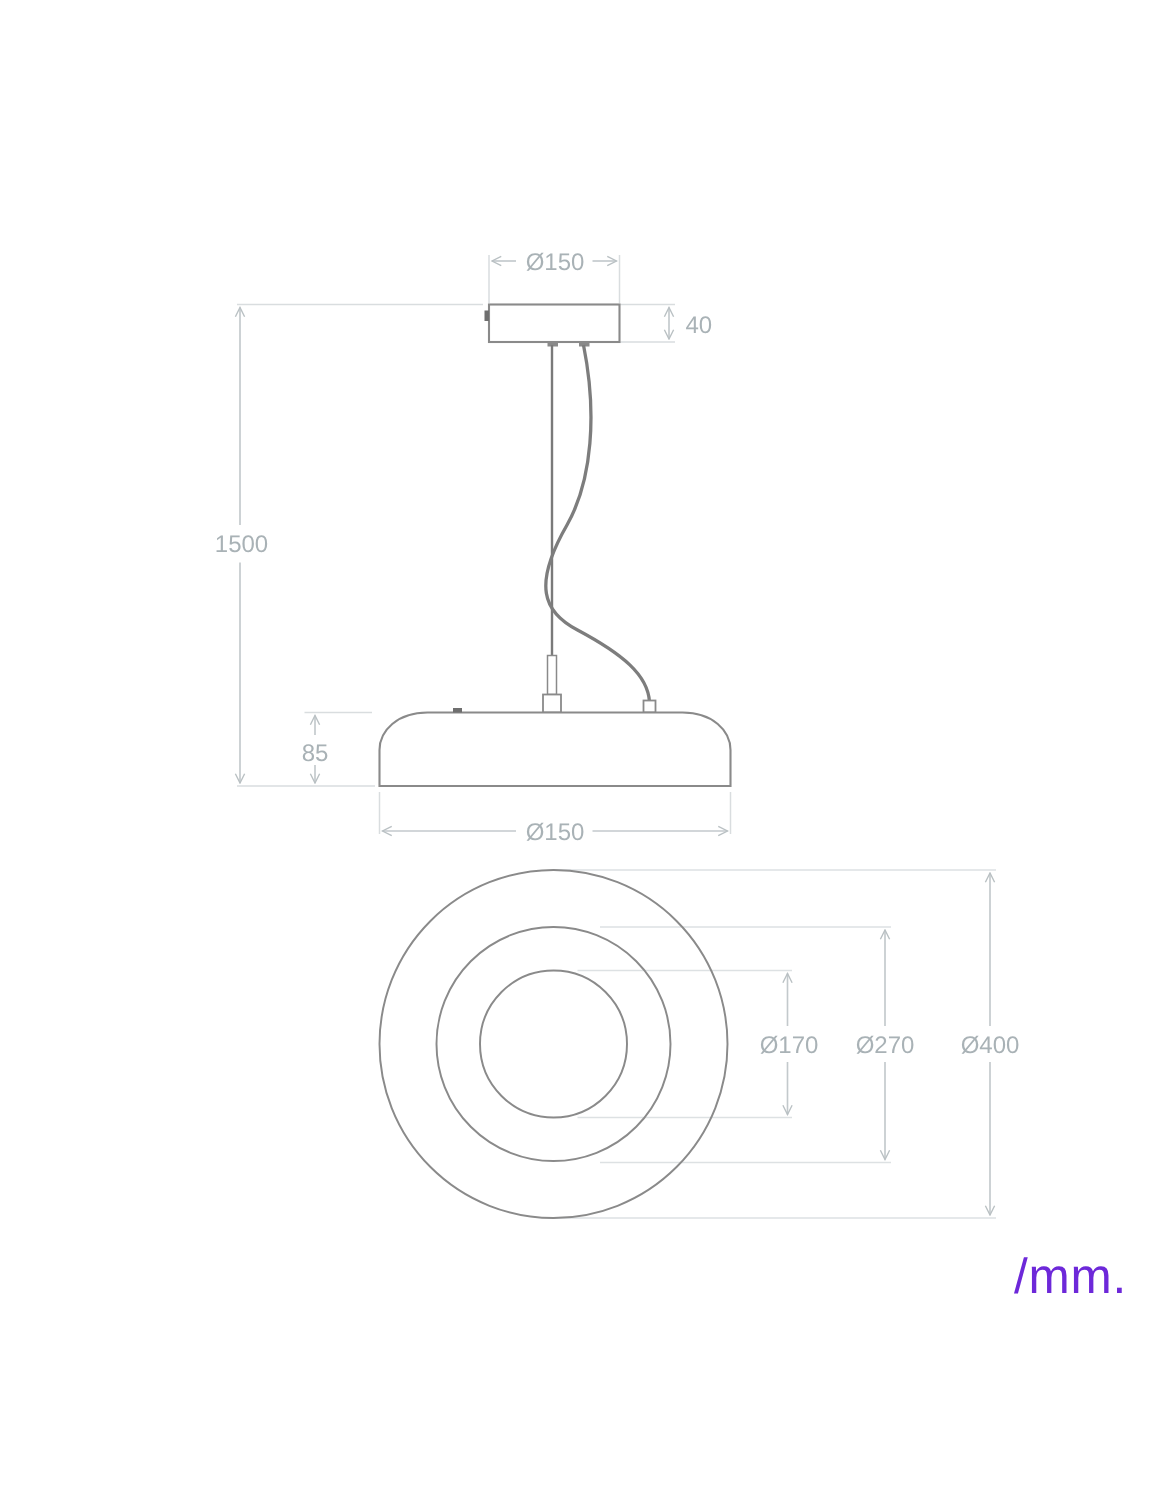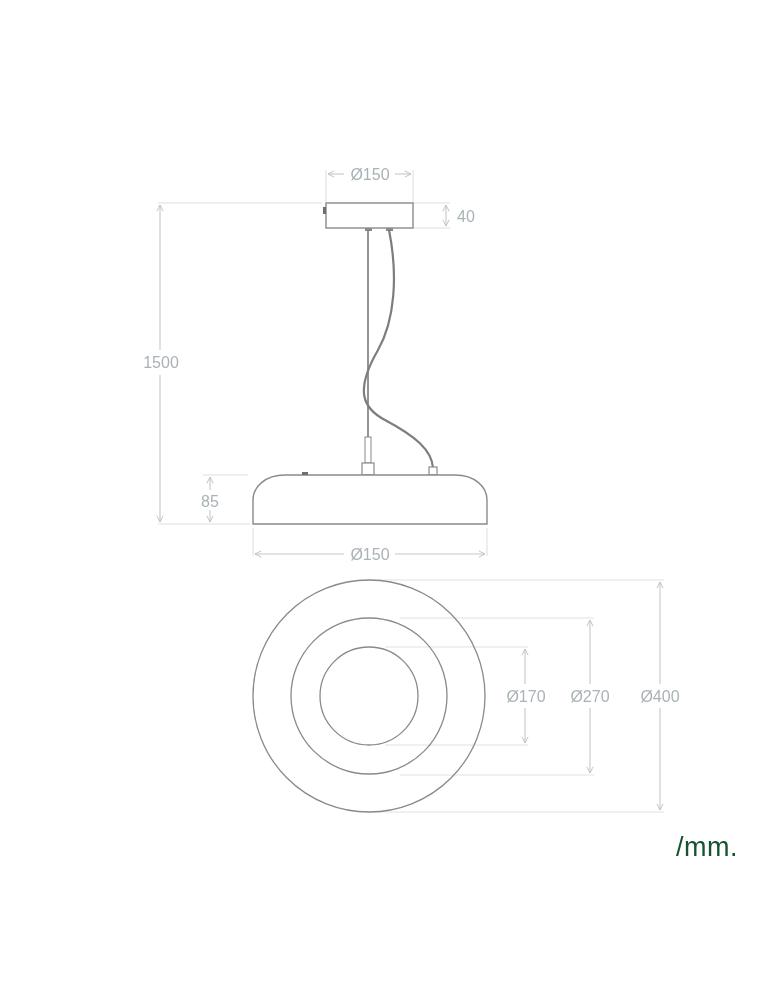--- a/index.html
+++ b/index.html
@@ -1,19 +1,19 @@
 <!DOCTYPE html>
 <html><head>
   <meta charset="utf-8">
   <style>
     html, body { margin: 0; padding: 0; background: #ffffff; }
     body { width: 774px; height: 1000px; position: relative; overflow: hidden; }
     #drawing { position: absolute; left: 0; top: 0; }
     .dim-text { font-family: "Liberation Sans", "DejaVu Sans", sans-serif; fill: #a9b2b6; font-size: 16px; }
-    .unit { position: absolute; left: 676px; top: 832px; font-family: "Liberation Sans", "DejaVu Sans", sans-serif; font-size: 27px; color: #14532d; letter-spacing: 0.5px; }
+    .unit { position: absolute; left: 676px; top: 832px; font-family: "Liberation Sans", "DejaVu Sans", sans-serif; font-size: 33px; color: #6d28d9; letter-spacing: 0.5px; }
   </style>
 </head>
 <body>
 
 <svg id="drawing" width="774" height="1000" viewBox="0 0 774 1000" xmlns="http://www.w3.org/2000/svg">
   <defs>
     <marker id="arr" viewBox="0 0 10 10" refX="9" refY="5" markerWidth="7" markerHeight="7" orient="auto-start-reverse">
       <path d="M1,1 L9,5 L1,9" fill="none" stroke="#b9c0c3" stroke-width="1.2"></path>
     </marker>
   </defs>

